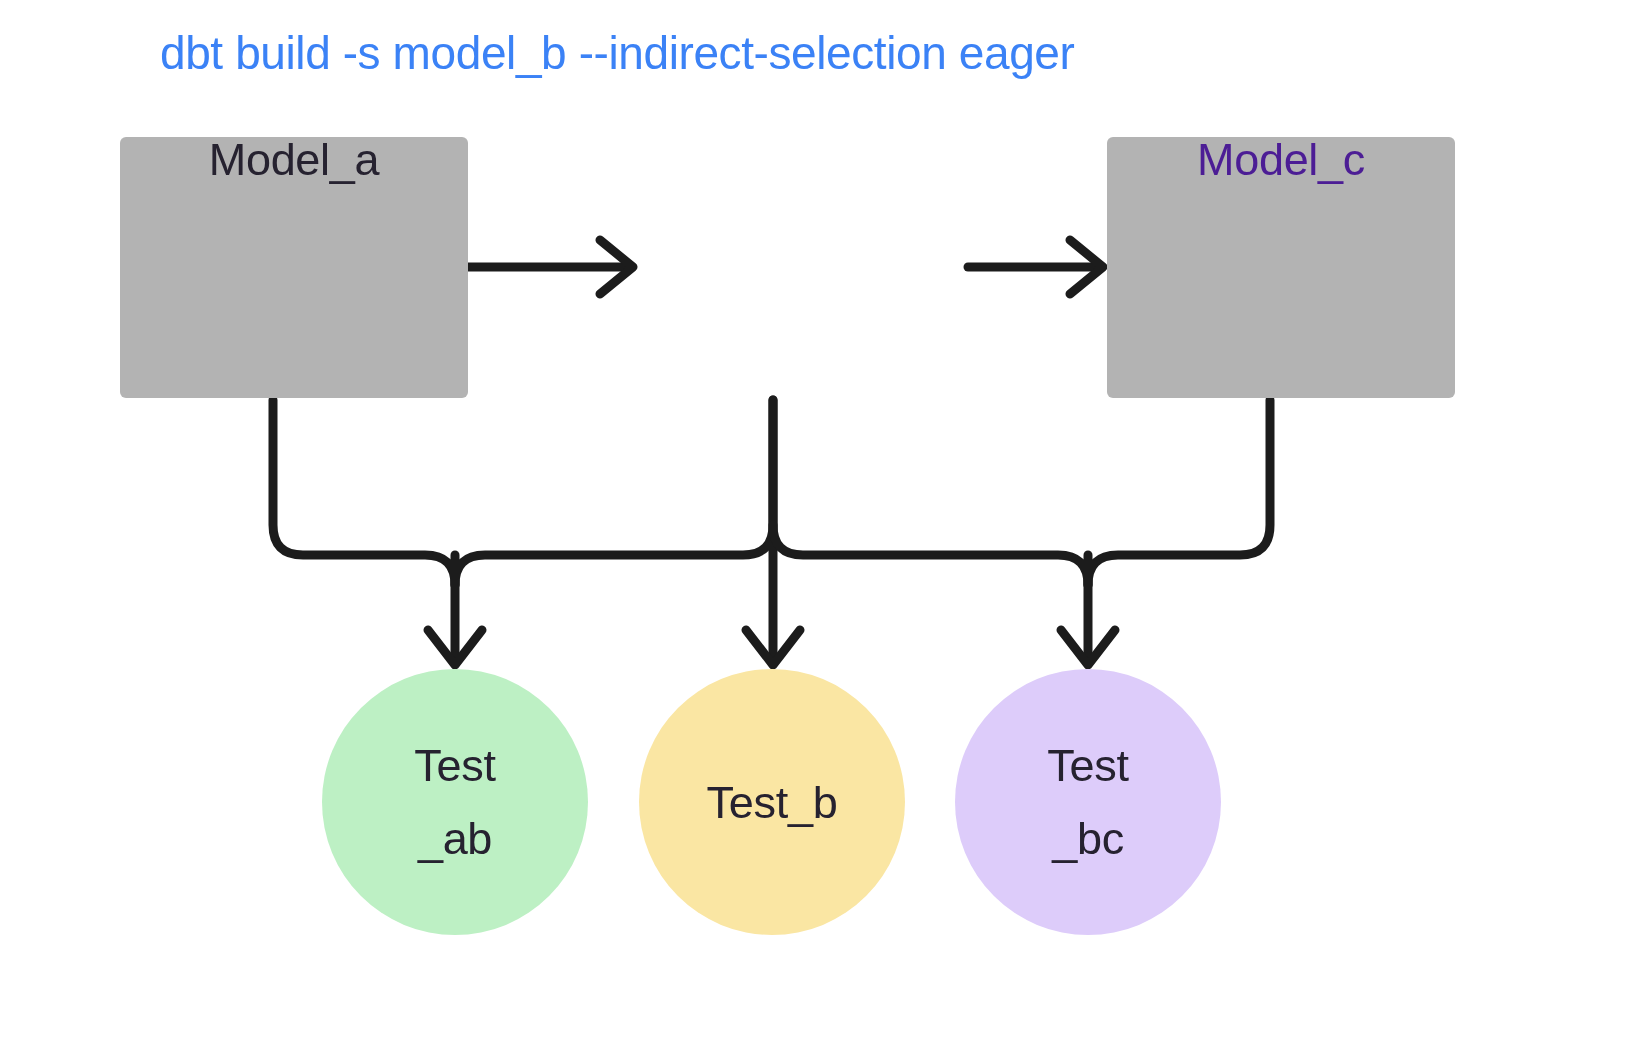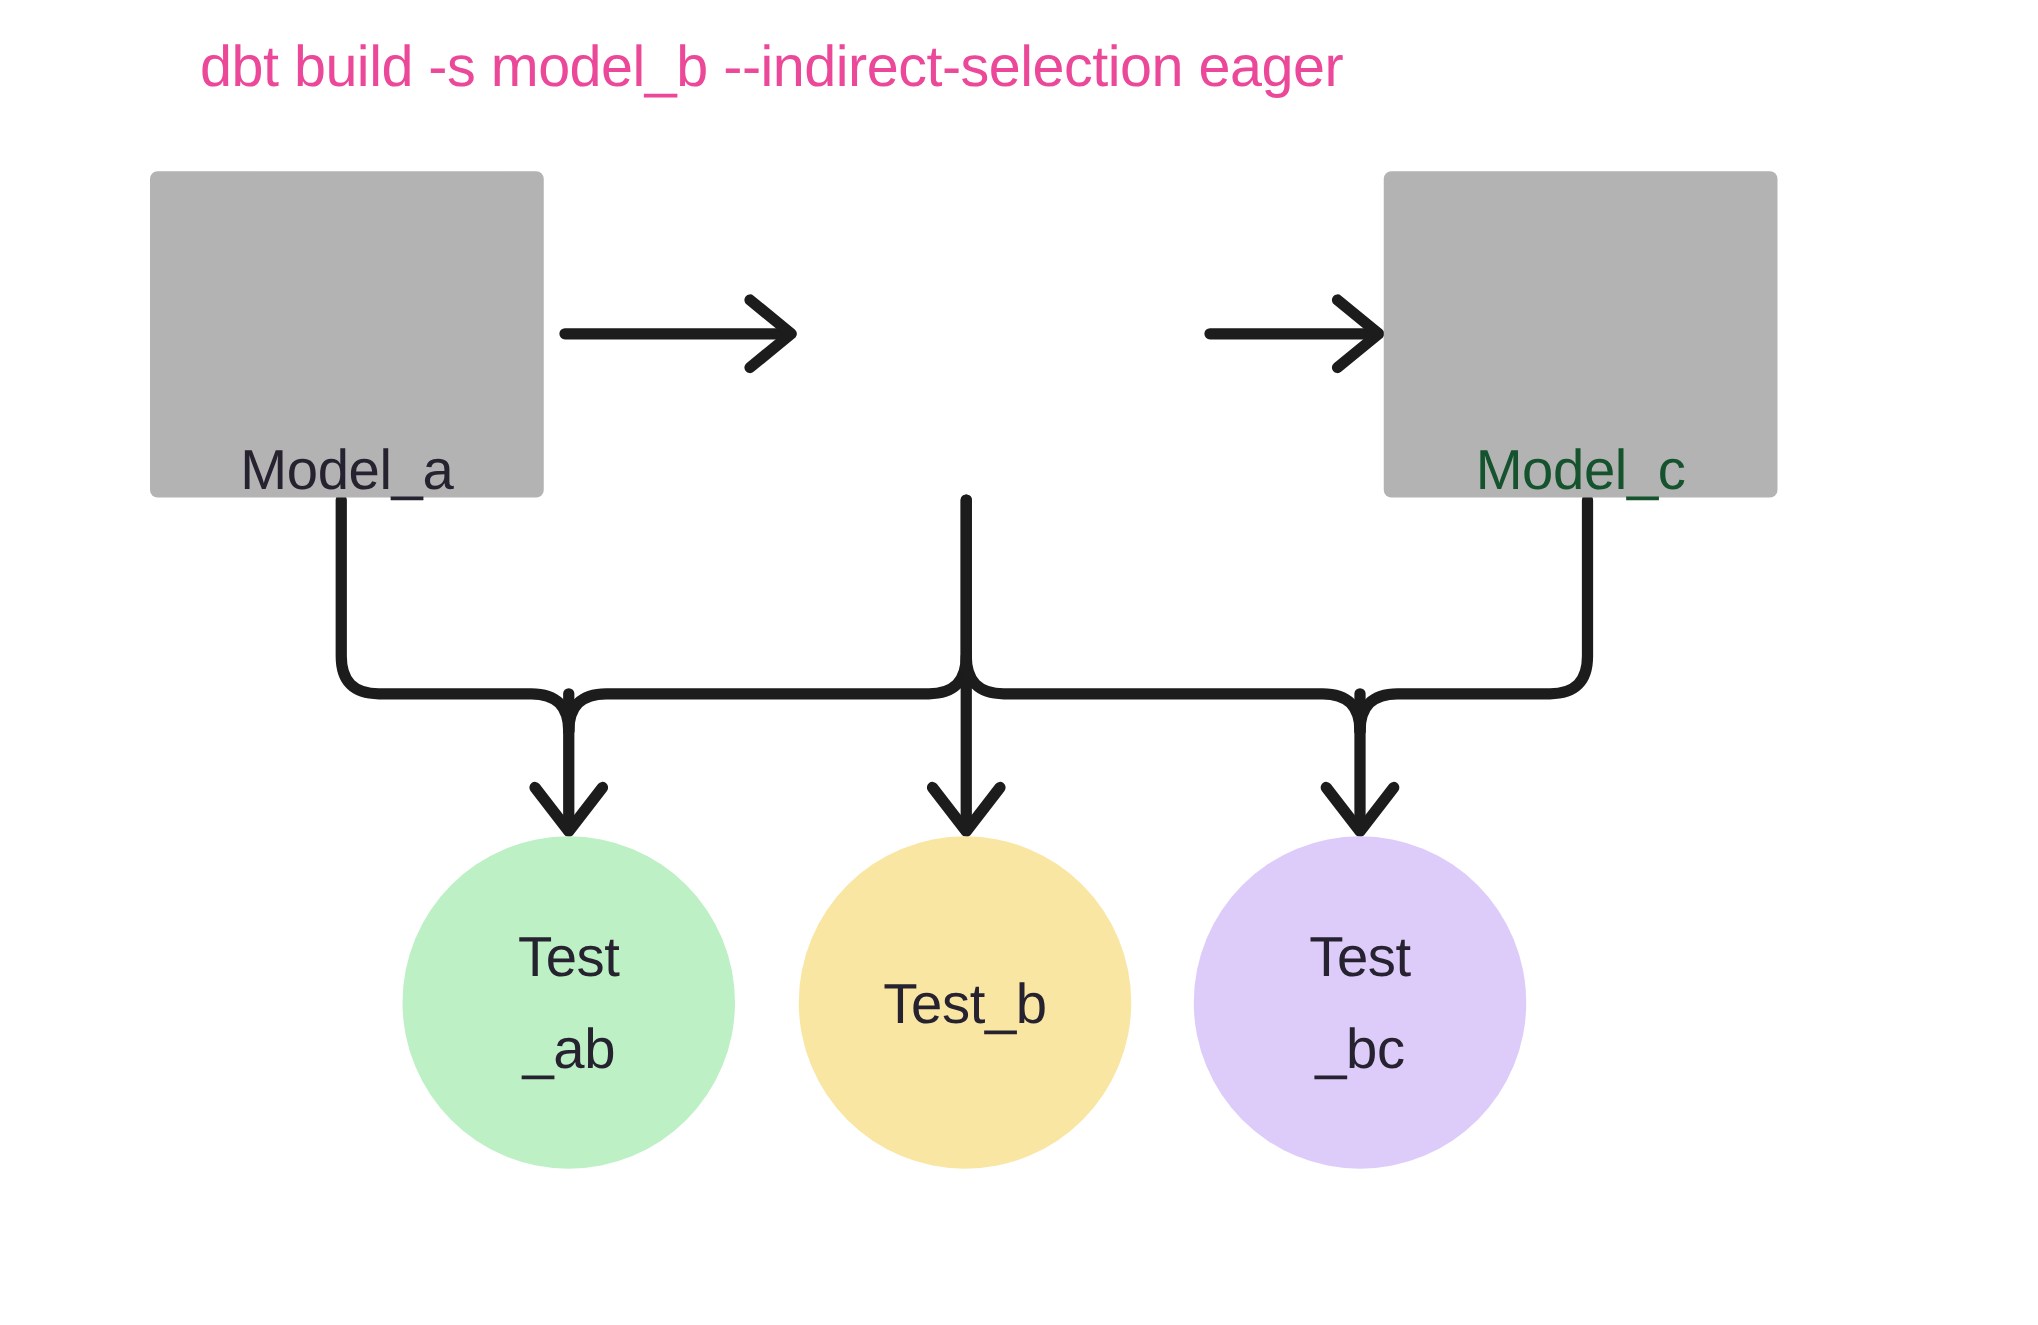--- a/index.html
+++ b/index.html
@@ -24,32 +24,32 @@
     left: 0;
     top: 0;
     width: 1630px;
     height: 1060px;
   }
   .title {
     position: absolute;
     left: 160px;
     top: 28px;
     font-size: 46px;
-    color: #ec4899;
+    color: #3b82f6;
     letter-spacing: -0.4px;
     white-space: nowrap;
     line-height: 1.1;
   }
   .model-node {
     position: absolute;
-    width: 315px;
+    width: 348px;
     height: 261px;
     border-radius: 6px;
     display: flex;
-    align-items: flex-end;
+    align-items: flex-start;
     justify-content: center;
     box-sizing: border-box;
   }
   .model-label {
     font-size: 45px;
     line-height: 1;
     letter-spacing: -0.3px;
   }
   #node-model-a { left: 120px; top: 137px; }
   #node-model-b { left: 637px; top: 137px; }
@@ -131,21 +131,21 @@
       </g>
     </g>
   </svg>
 
   <div class="model-node" id="node-model-a" style="background: rgb(179, 179, 179);">
     <span class="model-label" style="color: rgb(38, 34, 48);">Model_a</span>
   </div>
 
 
   <div class="model-node" id="node-model-c" style="background: rgb(179, 179, 179);">
-    <span class="model-label" style="color: #14532d;">Model_c</span>
+    <span class="model-label" style="color: #4c1d95;">Model_c</span>
   </div>
 
   <div class="test-node" id="node-test-ab" style="background: rgb(189, 240, 196);">
     <span class="test-label two-line" style="color: rgb(38, 34, 48);">
       <span class="l1">Test</span>
       <span class="l2">_ab</span>
     </span>
   </div>
 
   <div class="test-node" id="node-test-b" style="background: rgb(250, 230, 163);">

